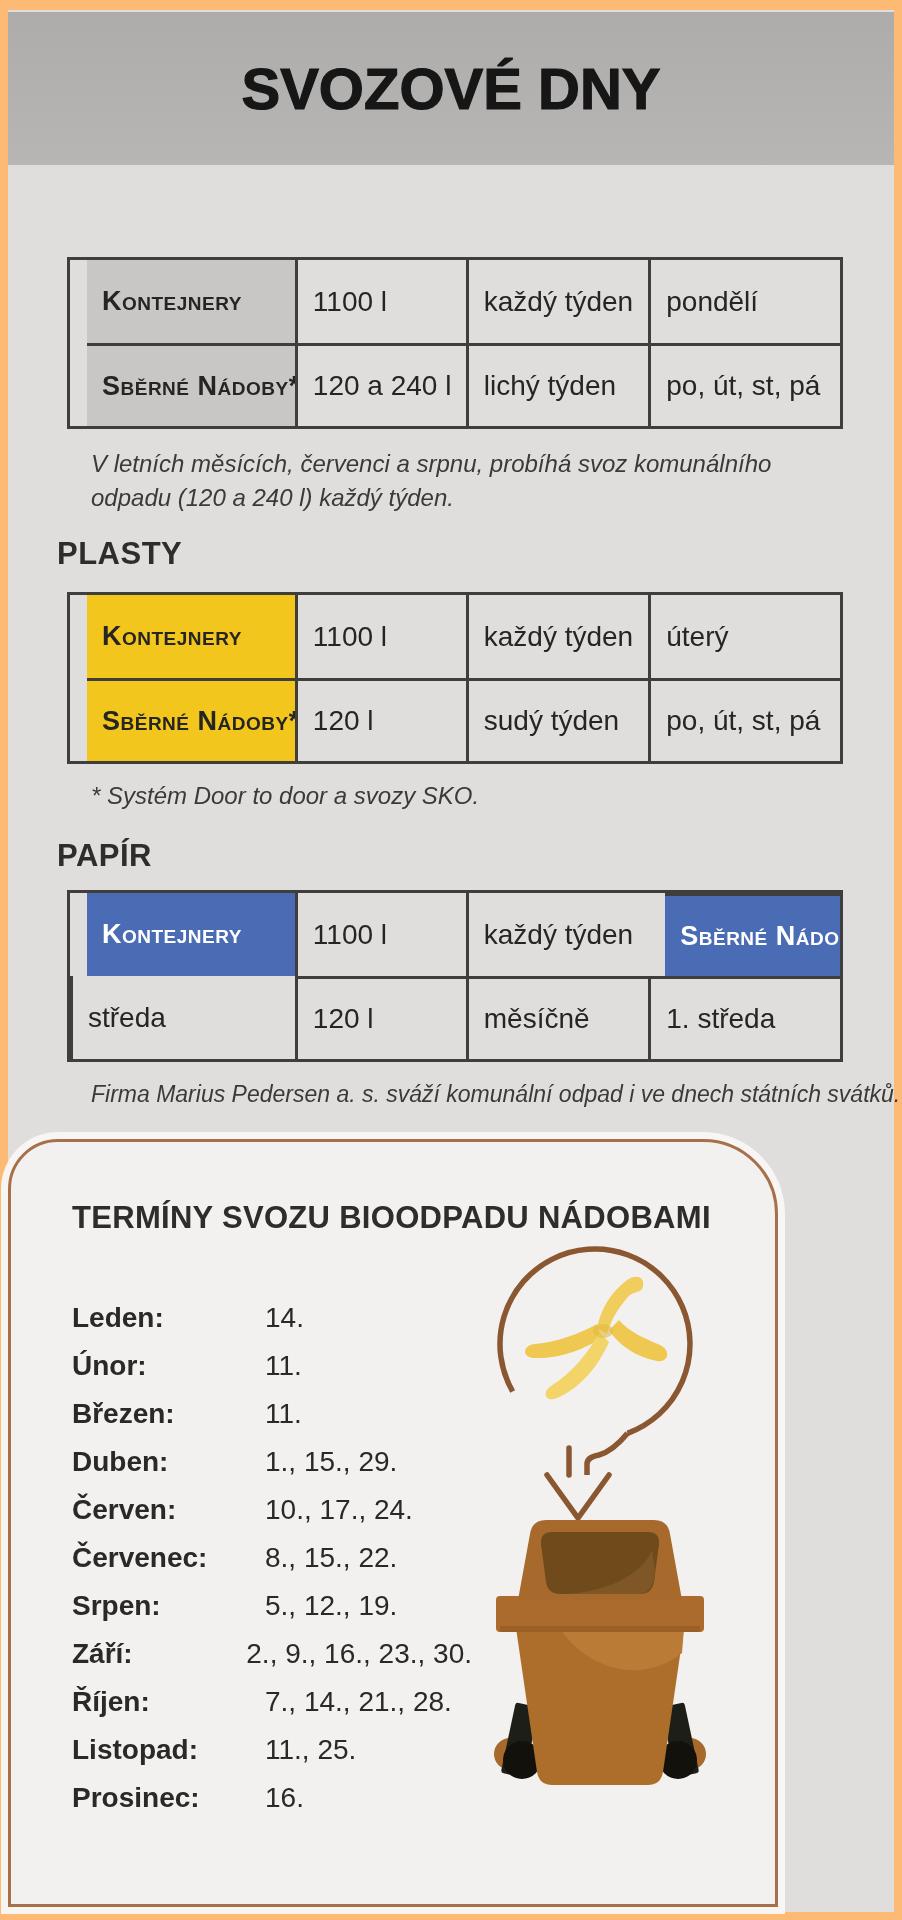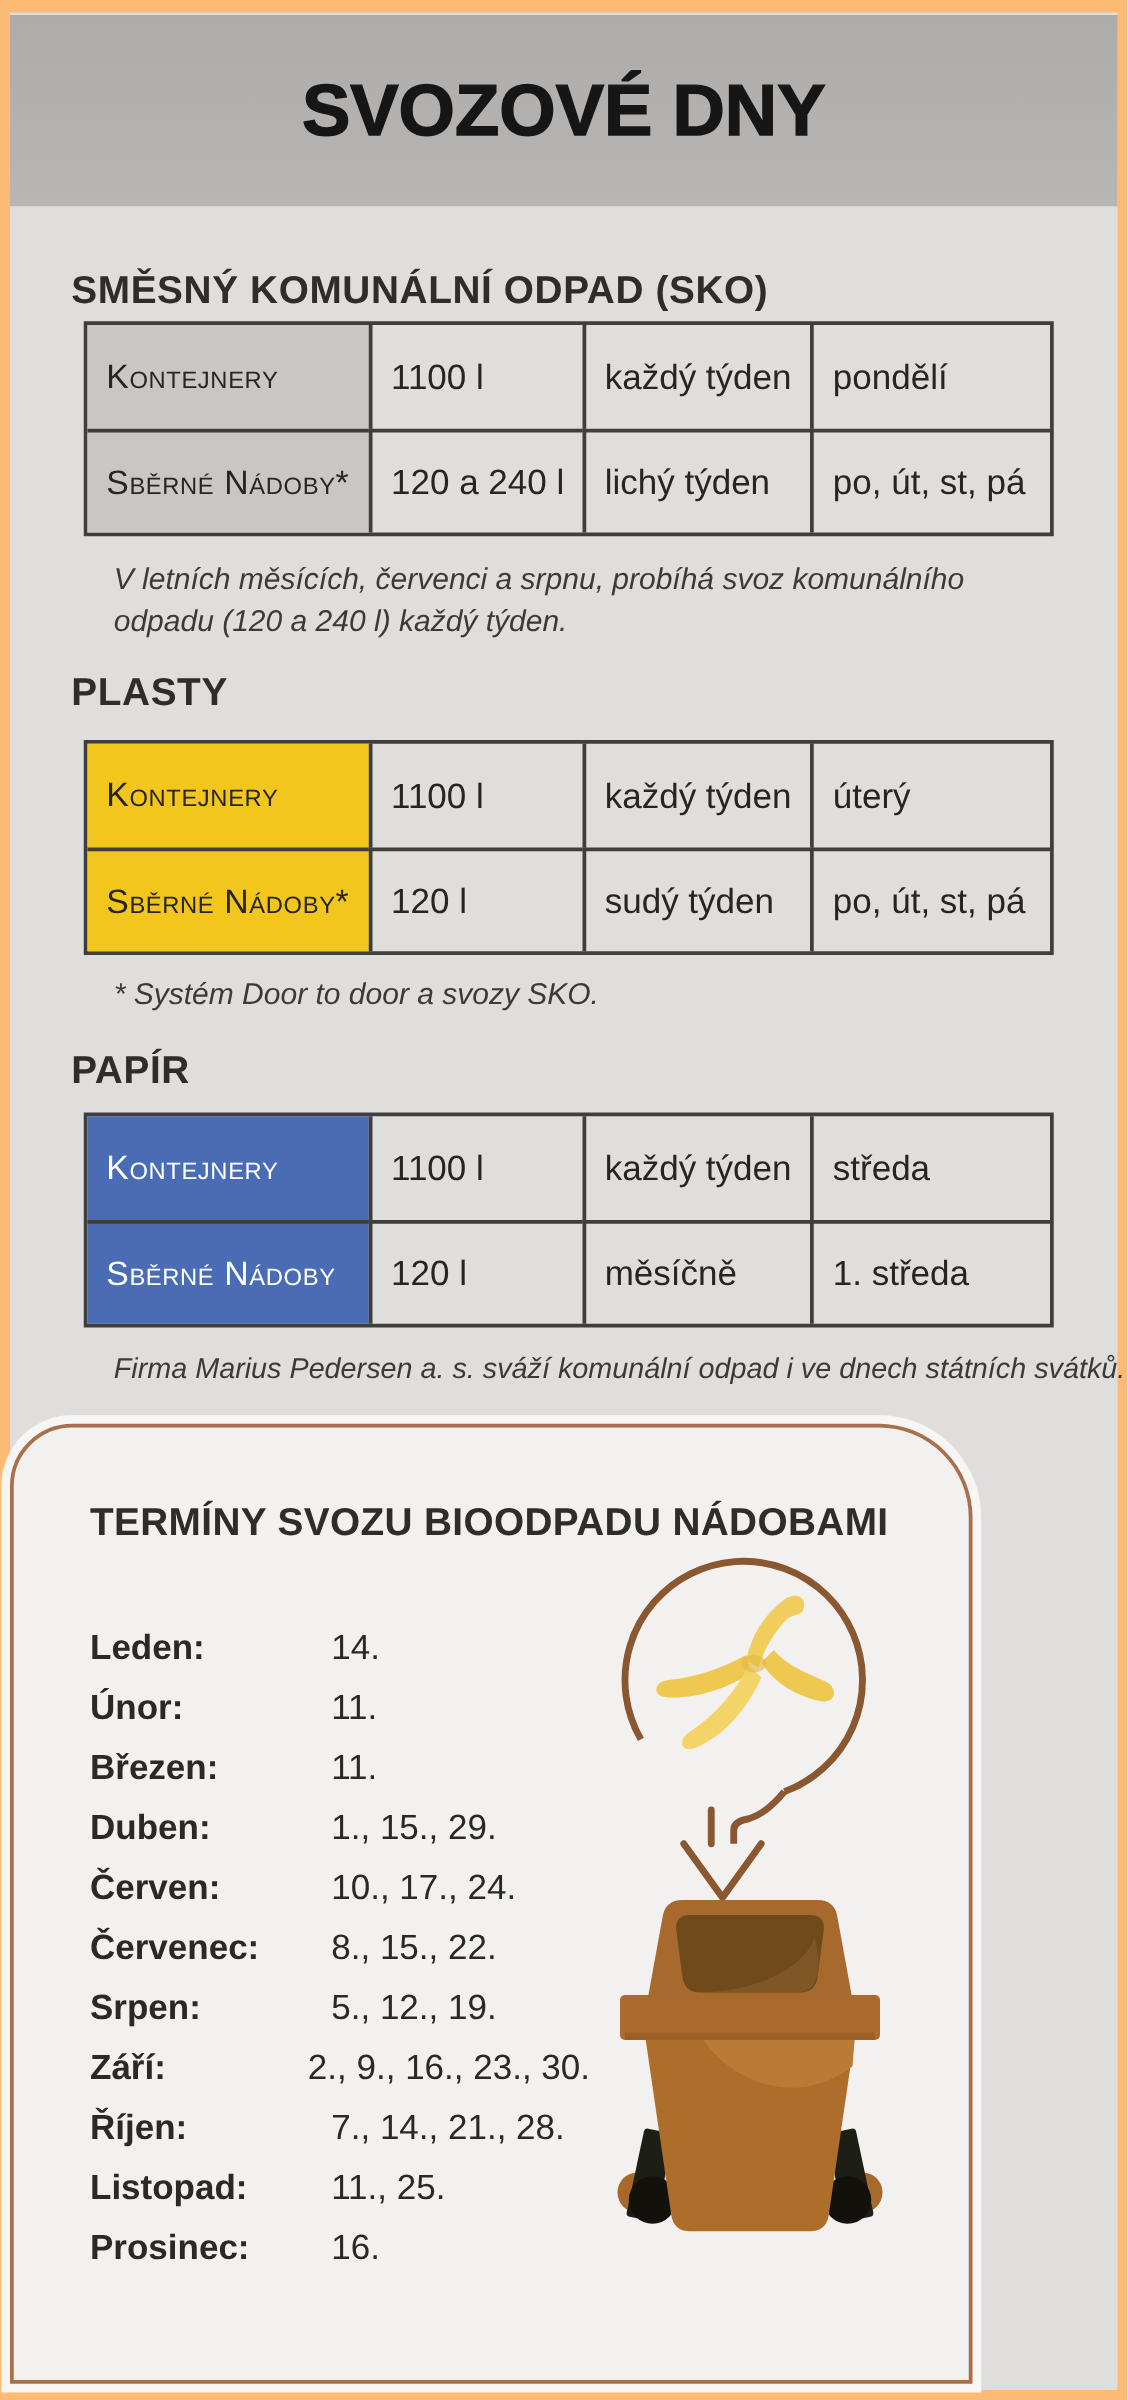--- a/index.html
+++ b/index.html
@@ -28,21 +28,21 @@
   .sec-heading{position:absolute;left:49px;font-size:31px;font-weight:700;
                letter-spacing:.5px;color:#2e2d2a;white-space:nowrap;}
 
   .waste-table{position:absolute;left:59px;width:776px;
                display:grid;grid-template-columns:29.2% 22.2% 23.7% auto;
                grid-auto-rows:83px;border:3px solid var(--border-dark);background:var(--page-gray);}
   .cell{display:flex;align-items:center;padding-left:15px;font-size:28px;color:#262522;
         border-left:3px solid var(--border-dark);overflow:hidden;white-space:nowrap;}
   .cell.first{border-left:none;}
   .cell.row2{border-top:3px solid var(--border-dark);text-align:center;}
-  .cell-label{font-variant:small-caps;font-weight:400;font-size:27px;letter-spacing:.5px;}
+  .cell-label{font-variant:small-caps;font-weight:700;font-size:27px;letter-spacing:.5px;margin-left:17px;}
   .lbl-sko{background:var(--sko-gray);}
   .lbl-plast{background:var(--plast-yellow);}
   .lbl-paper{background:var(--paper-blue);color:#ffffff;}
 
   .note{position:absolute;left:50px;font-style:italic;font-size:24px;line-height:1.42;
         color:#3b3a37;margin-left:33px;}
   .note.wide{white-space:nowrap;font-size:23px;}
 
   .bio-panel{position:absolute;left:0;top:1129px;width:770px;height:768px;
              background:var(--panel-bg);border:3px solid var(--panel-border);
@@ -59,21 +59,20 @@
 </head>
 <body>
 
 <div class="page">
   <div class="content">
 
     <div class="band">
       <h1>SVOZOVÉ DNY</h1>
     </div>
 
-    <div class="sec-heading" style="top:204px">SMĚSNÝ KOMUNÁLNÍ ODPAD (SKO)</div>
 
     <div class="waste-table" style="top:247px">
       <div class="cell first cell-label lbl-sko">Kontejnery</div>
       <div class="cell">1100 l</div>
       <div class="cell">každý týden</div>
       <div class="cell">pondělí</div>
       <div class="cell first row2 cell-label lbl-sko">Sběrné Nádoby*</div>
       <div class="cell row2">120 a 240 l</div>
       <div class="cell row2">lichý týden</div>
       <div class="cell row2">po, út, st, pá</div>
@@ -95,22 +94,22 @@
     </div>
 
     <div class="note" style="top:769px">* Systém Door to door a svozy SKO.</div>
 
     <div class="sec-heading" style="top:828px">PAPÍR</div>
 
     <div class="waste-table" style="top:880px">
       <div class="cell first cell-label lbl-paper">Kontejnery</div>
       <div class="cell">1100 l</div>
       <div class="cell">každý týden</div>
+      <div class="cell first row2 cell-label lbl-paper">Sběrné Nádoby</div>
       <div class="cell">středa</div>
-      <div class="cell first row2 cell-label lbl-paper">Sběrné Nádoby</div>
       <div class="cell row2">120 l</div>
       <div class="cell row2">měsíčně</div>
       <div class="cell row2">1. středa</div>
     </div>
 
     <div class="note wide" style="top:1068px">Firma Marius Pedersen a. s. sváží komunální odpad i ve dnech státních svátků.</div>
 
     <div class="bio-panel">
       <div class="bio-title">TERMÍNY SVOZU BIOODPADU NÁDOBAMI</div>
 

